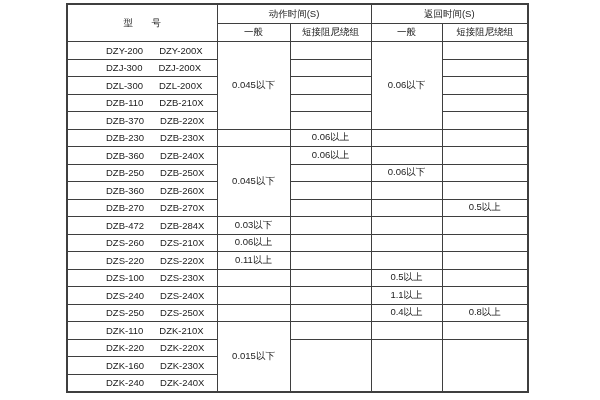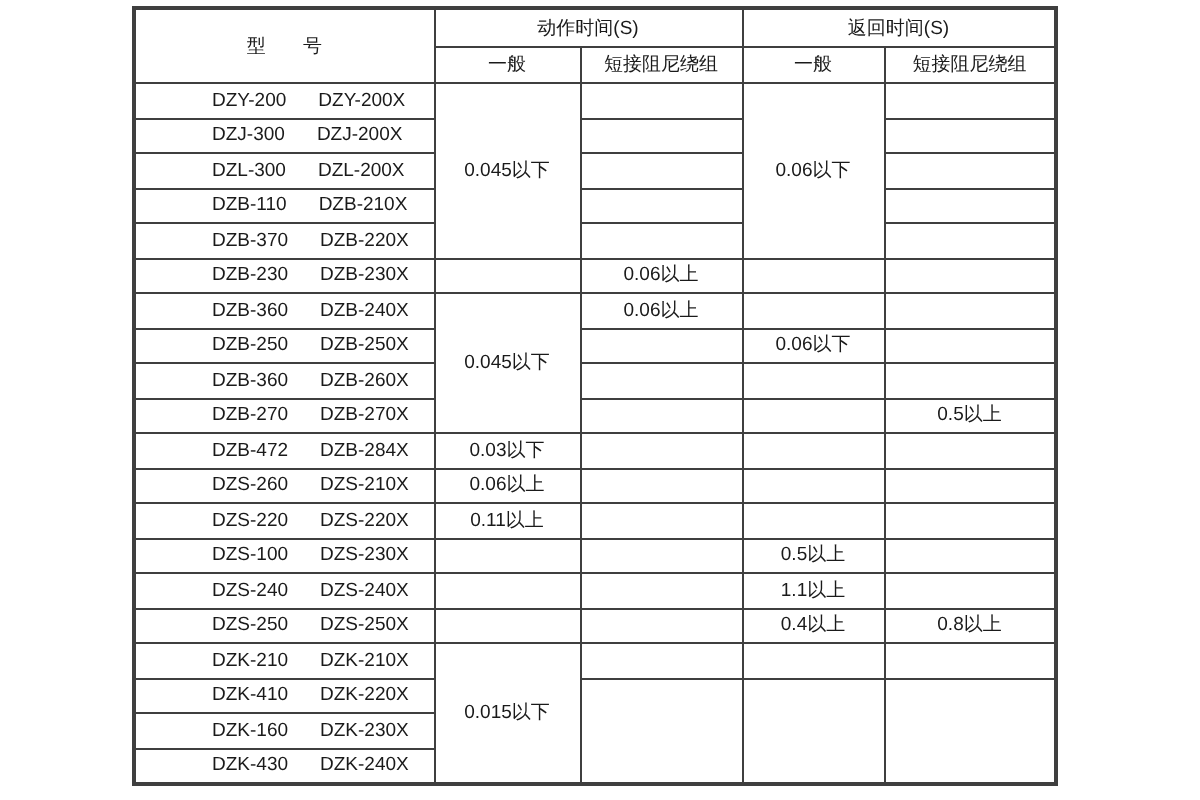--- a/index.html
+++ b/index.html
@@ -263,54 +263,54 @@
           </td>
         <td data-name="action-general-cell"></td>
         <td data-name="action-damping-cell"></td>
         <td data-name="return-general-cell">0.4以上</td>
         <td data-name="return-damping-cell">0.8以上</td>
       </tr>
 
       <tr data-name="table-row">
         <td data-name="model-cell">
             <div class="model-wrap">
-              <span data-name="model-base">DZK-210</span>
+              <span data-name="model-base">DZK-110</span>
               <span data-name="model-x">DZK-210X</span>
             </div>
           </td>
         <td rowspan="4" data-name="action-general-cell">0.015以下</td>
         <td data-name="action-damping-cell"></td>
         <td data-name="return-general-cell"></td>
         <td data-name="return-damping-cell"></td>
       </tr>
 
       <tr data-name="table-row">
         <td data-name="model-cell">
             <div class="model-wrap">
-              <span data-name="model-base">DZK-410</span>
+              <span data-name="model-base">DZK-220</span>
               <span data-name="model-x">DZK-220X</span>
             </div>
           </td>
         <td rowspan="3" data-name="action-damping-cell"></td>
         <td rowspan="3" data-name="return-general-cell"></td>
         <td rowspan="3" data-name="return-damping-cell"></td>
       </tr>
 
       <tr data-name="table-row">
         <td data-name="model-cell">
             <div class="model-wrap">
               <span data-name="model-base">DZK-160</span>
               <span data-name="model-x">DZK-230X</span>
             </div>
           </td>
       </tr>
 
       <tr data-name="table-row">
         <td data-name="model-cell">
             <div class="model-wrap">
-              <span data-name="model-base">DZK-430</span>
+              <span data-name="model-base">DZK-240</span>
               <span data-name="model-x">DZK-240X</span>
             </div>
           </td>
       </tr>
     </tbody>
   </table>
 </div>
 
 </body></html>

